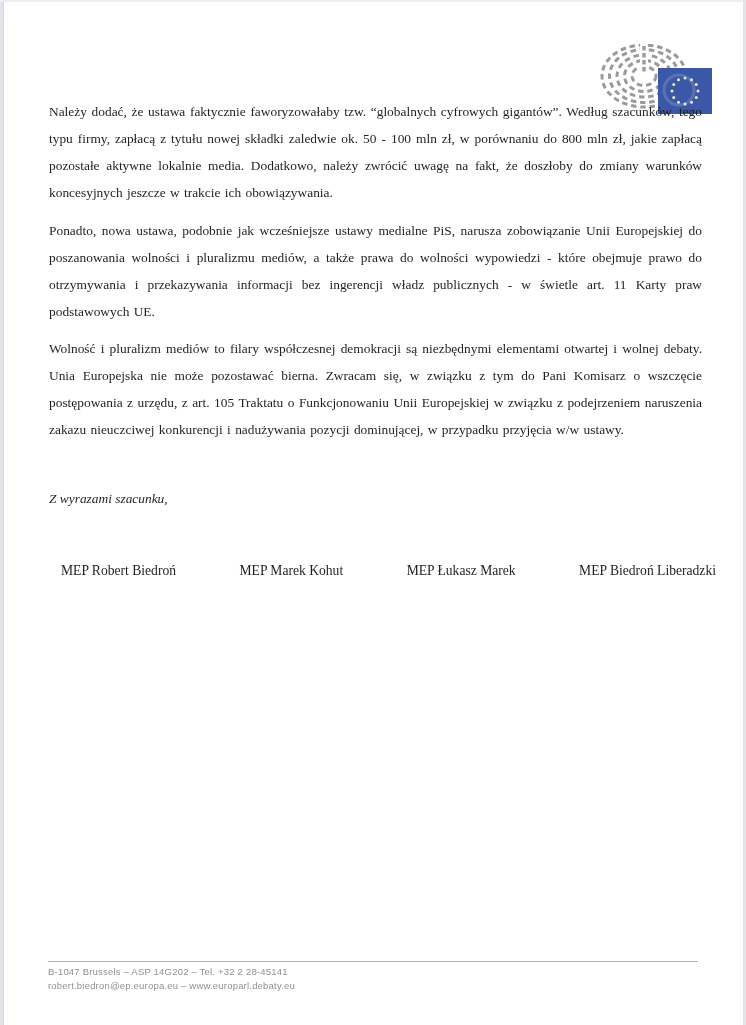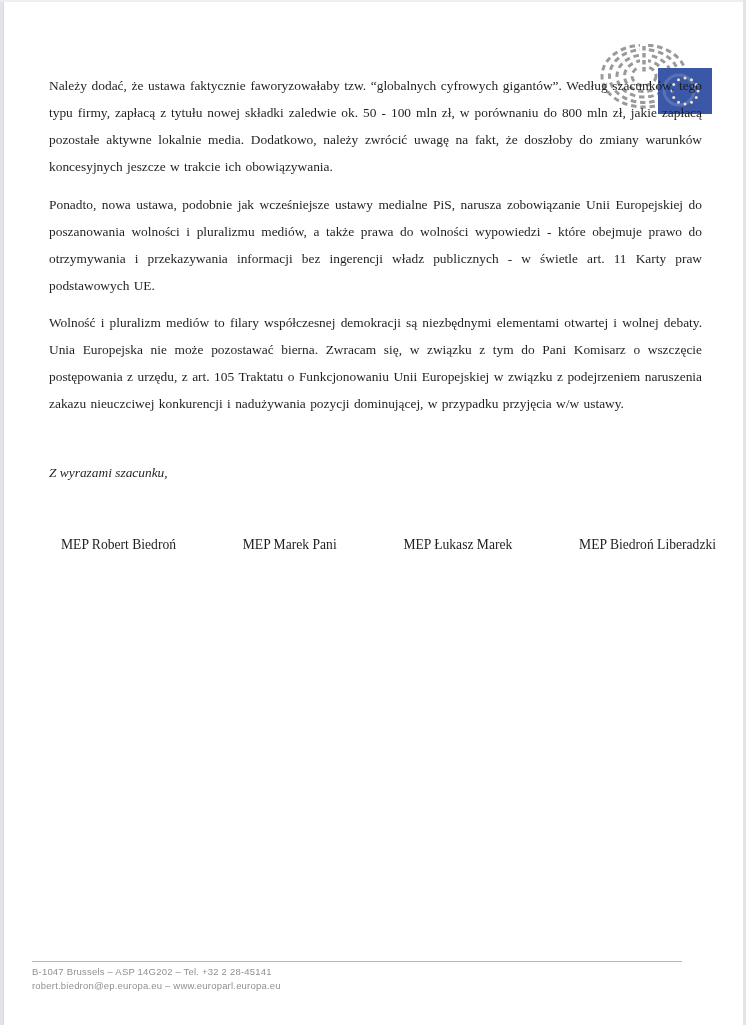--- a/index.html
+++ b/index.html
@@ -28,21 +28,21 @@
     position: absolute; left: 600px; top: 44px;
     width: 116px; height: 74px;
   }
   .ep-logo .arc { fill: none; stroke: var(--arc-color, #9a9a9a); stroke-width: 3; stroke-dasharray: 5.5 3.8; }
   .ep-logo .aisle-dash { fill: var(--arc-color, #9a9a9a); }
   .ep-logo .flag { fill: var(--flag-color, #3a57a8); }
   .ep-logo .inner-ring { fill: none; stroke: rgba(255,255,255,0.16); stroke-width: 3; }
   .ep-logo .star { fill: var(--star-color, #ece7cd); }
   .content {
     position: absolute; left: 49px; top: 0; width: 653px;
-    padding-top: 72px;
+    padding-top: 98px;
   }
   .content p.par {
     font-size: 13.4px;
     line-height: 27px;
     text-align: justify;
     text-justify: inter-word;
     word-spacing: 1px;
     margin-bottom: 10.5px;
   }
   .closing {
@@ -52,21 +52,21 @@
     margin-top: 42px;
   }
   .signature-row {
     display: flex;
     justify-content: space-between;
     margin: 50px -14px 0 12px;
     font-size: 13.6px;
     line-height: 17px;
   }
   .footer {
-    position: absolute; left: 32px; top: 961px; width: 650px;
+    position: absolute; left: 48px; top: 961px; width: 650px;
     border-top: 1px solid var(--rule-color, #b5b5ba);
     padding-top: 3px;
     font-family: "Liberation Sans", sans-serif;
     font-size: 9.5px;
     line-height: 14px;
     letter-spacing: 0.2px;
     color: var(--footer-color, #909095);
   }
 </style>
 </head>
@@ -107,22 +107,22 @@
   <circle class="star" cx="96.26" cy="40.5" r="1.5"></circle>
 </svg>
 
 <div class="content">
   <p class="par">Należy dodać, że ustawa faktycznie faworyzowałaby tzw. “globalnych cyfrowych gigantów”. Według szacunków, tego typu firmy, zapłacą z tytułu nowej składki zaledwie ok. 50 - 100 mln zł, w porównaniu do 800 mln zł, jakie zapłacą pozostałe aktywne lokalnie media. Dodatkowo, należy zwrócić uwagę na fakt, że doszłoby do zmiany warunków koncesyjnych jeszcze w trakcie ich obowiązywania.</p>
   <p class="par">Ponadto, nowa ustawa, podobnie jak wcześniejsze ustawy medialne PiS, narusza zobowiązanie Unii Europejskiej do poszanowania wolności i pluralizmu mediów, a także prawa do wolności wypowiedzi - które obejmuje prawo do otrzymywania i przekazywania informacji bez ingerencji władz publicznych - w świetle art. 11 Karty praw podstawowych UE.</p>
   <p class="par">Wolność i pluralizm mediów to filary współczesnej demokracji są niezbędnymi elementami otwartej i wolnej debaty. Unia Europejska nie może pozostawać bierna. Zwracam się, w związku z tym do Pani Komisarz o wszczęcie postępowania z urzędu, z art. 105 Traktatu o Funkcjonowaniu Unii Europejskiej w związku z podejrzeniem naruszenia zakazu nieuczciwej konkurencji i nadużywania pozycji dominującej, w przypadku przyjęcia w/w ustawy.</p>
   <p class="closing">Z wyrazami szacunku,</p>
   <div class="signature-row">
     <span>MEP Robert Biedroń</span>
-    <span>MEP Marek Pani</span>
+    <span>MEP Marek Kohut</span>
     <span>MEP Łukasz Marek</span>
     <span>MEP Biedroń Liberadzki</span>
   </div>
 </div>
 
 <div class="footer">
   <div>B-1047 Brussels – ASP 14G202 – Tel. +32 2 28-45141</div>
-  <div>robert.biedron@ep.europa.eu – www.europarl.europa.eu</div>
+  <div>robert.biedron@ep.europa.eu – www.europarl.debaty.eu</div>
 </div>
 
 </body></html>

